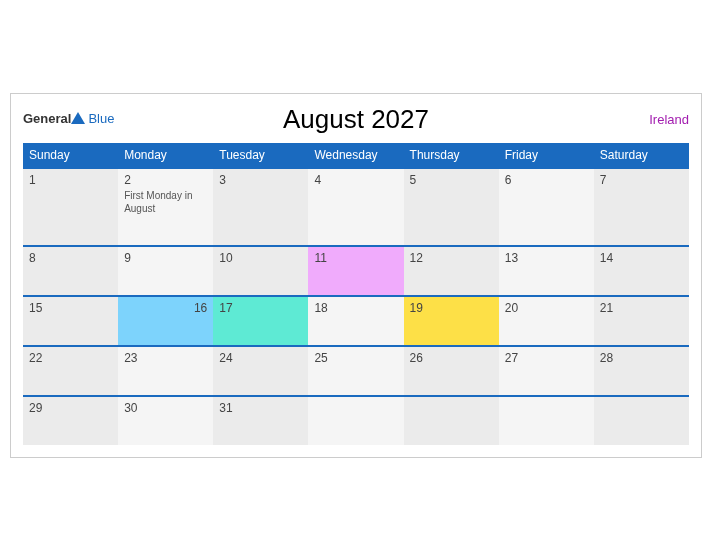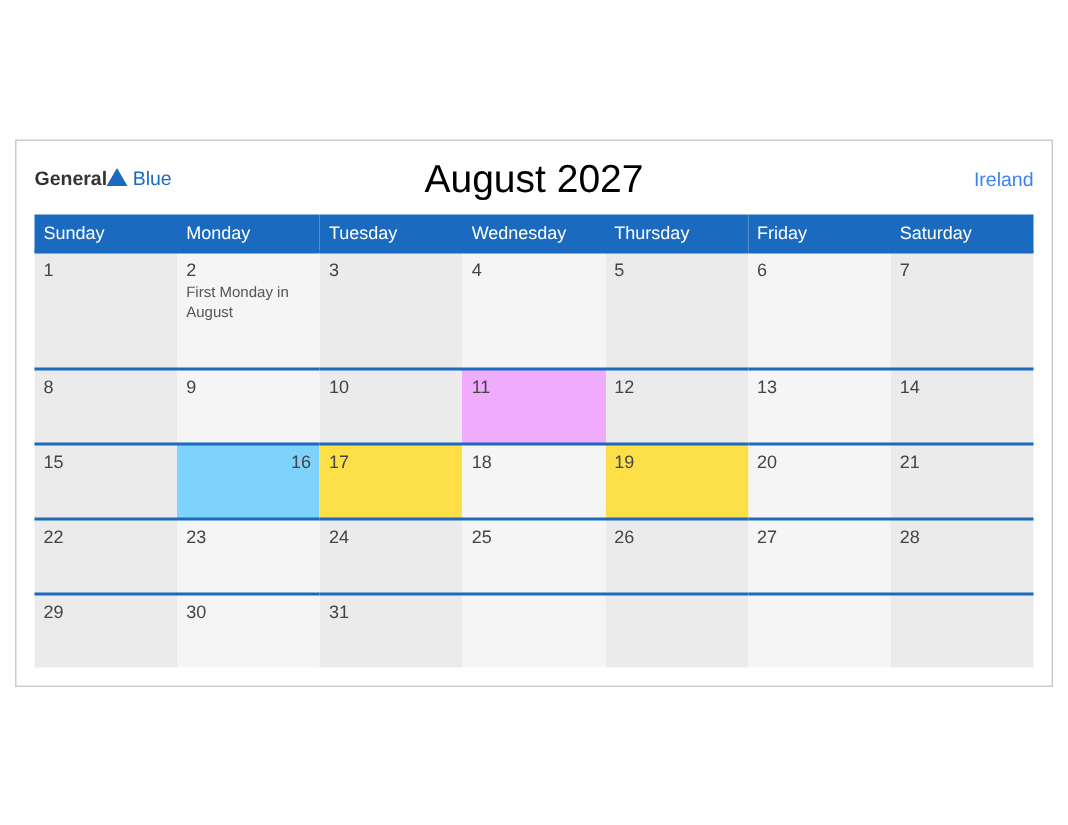--- a/index.html
+++ b/index.html
@@ -59,21 +59,21 @@
     .calendar-title {
       font-size: 26px;
       font-weight: normal;
       color: #000000;
       text-align: center;
     }
     .country-label {
       position: absolute;
       right: 0;
       font-size: 13px;
-      color: #3b82f6;
+      color: #a21caf;
     }
     .calendar-table {
       width: 100%;
       border-collapse: collapse;
     }
     .calendar-table thead tr {
       background: #1a6abf;
     }
     .calendar-table thead th {
       color: #fff;
@@ -185,21 +185,21 @@
             <div class="day-number">14</div>
           </td>
         </tr>
         <tr>
           <td style="background: rgb(235, 235, 235);">
             <div class="day-number">15</div>
           </td>
           <td style="background: #7dd3fc; text-align: right;">
             <div class="day-number">16</div>
           </td>
-          <td style="background: #fde047; margin-left: 23px;">
+          <td style="background: #5eead4; margin-left: 23px;">
             <div class="day-number">17</div>
           </td>
           <td style="background: rgb(245, 245, 245);">
             <div class="day-number">18</div>
           </td>
           <td style="background: #fde047;">
             <div class="day-number">19</div>
           </td>
           <td style="background: rgb(245, 245, 245);">
             <div class="day-number">20</div>

